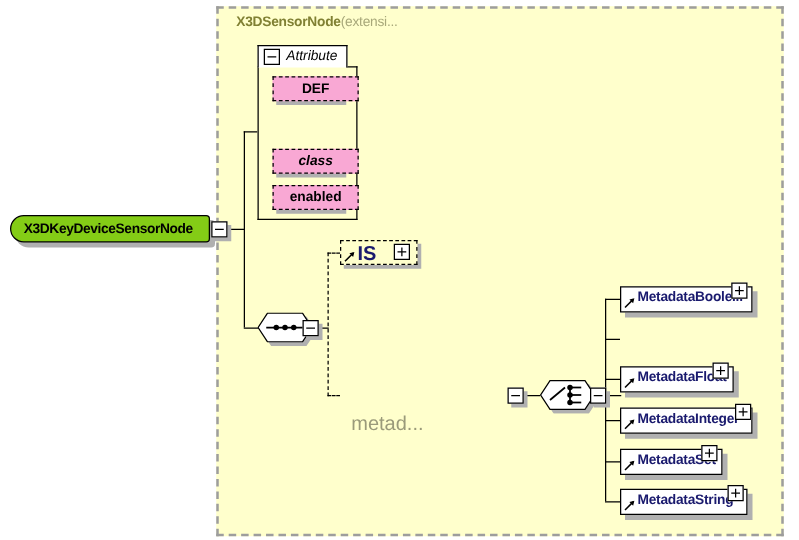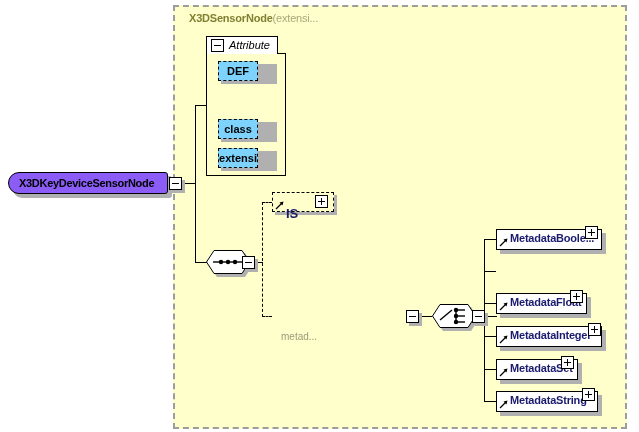--- a/index.html
+++ b/index.html
@@ -68,21 +68,21 @@
     height: 22px;
     background: #b0b0b0;
     border-radius: 11px 3px 3px 11px;
   }
   .root-body {
     position: absolute;
     left: 0;
     top: 0;
     width: 160px;
     height: 22px;
-    background: #8b5cf6;
+    background: #84cc16;
     border: 1px solid #000000;
     border-radius: 11px 3px 3px 11px;
     box-sizing: border-box;
     display: flex;
     align-items: center;
     padding-left: 10px;
   }
   .root-label {
     font-size: 11px;
     font-weight: bold;
@@ -179,22 +179,22 @@
   }
   .attr-item-shadow {
     position: absolute;
     left: 3px; top: 3px;
     width: 56px; height: 20px;
     background: #b0b0b0;
   }
   .attr-item-body {
     position: absolute;
     left: 0; top: 0;
-    width: 40px; height: 20px;
-    background: #7dd3fc;
+    width: 69px; height: 20px;
+    background: #f9a8d4;
     border: 1px dashed #000000;
     box-sizing: border-box;
     display: flex;
     align-items: center;
     justify-content: center;
   }
   .attr-item-label {
     font-size: 11px;
     font-weight: bold;
     color: #000000;
@@ -219,22 +219,22 @@
     position: absolute;
     left: 0; top: 0;
     width: 62px; height: 20px;
     background: #ffffcc;
     border: 1px dashed #000000;
     box-sizing: border-box;
   }
   .is-label {
     position: absolute;
     left: 14px;
-    top: 14px;
-    font-size: 13px;
+    top: 3px;
+    font-size: 16px;
     font-weight: bold;
     color: #1a1a6e;
     white-space: nowrap;
   }
   .arrow-glyph {
     position: absolute;
     width: 9px;
     height: 9px;
   }
 
@@ -269,21 +269,21 @@
     font-size: 11px;
     font-weight: bold;
     color: #1a1a6e;
     white-space: nowrap;
     letter-spacing: -0.2px;
   }
   .ccm-sub {
     position: absolute;
     left: 281px;
     top: 331px;
-    font-size: 10px;
+    font-size: 16px;
     color: #9a9a7a;
     white-space: nowrap;
   }
 
   
   .comp {
     position: absolute;
     width: 44px;
     height: 24px;
   }
@@ -380,30 +380,30 @@
     <div class="exp attr-exp"></div>
     <div class="attr-title">Attribute</div>
   </div>
 
   <div class="attr-item" style="left:218px; top:61px;">
     <div class="attr-item-shadow"></div>
     <div class="attr-item-body">
       <span class="attr-item-label">DEF</span>
     </div>
   </div>
-  <div class="attr-item" style="left:218px; top:119px;">
+  <div class="attr-item" style="left:218px; top:119px;font-style:italic;">
     <div class="attr-item-shadow"></div>
     <div class="attr-item-body">
       <span class="attr-item-label">class</span>
     </div>
   </div>
   <div class="attr-item" style="left:218px; top:148px;">
     <div class="attr-item-shadow"></div>
     <div class="attr-item-body">
-      <span class="attr-item-label">extensi</span>
+      <span class="attr-item-label">enabled</span>
     </div>
   </div>
 
   <div class="comp" style="left:206px; top:250px;">
     <div class="comp-shadow"></div>
     <svg class="comp-body" viewBox="0 0 44 24">
       <polygon points="8,0.5 36,0.5 43.5,12 36,23.5 8,23.5 0.5,12" fill="#ffffff" stroke="#000000" stroke-width="1"></polygon>
       <line x1="7" y1="12" x2="37" y2="12" stroke="#000000" stroke-width="1.4"></line>
       <circle cx="15" cy="12" r="2.2" fill="#000000"></circle>
       <circle cx="22" cy="12" r="2.2" fill="#000000"></circle>

